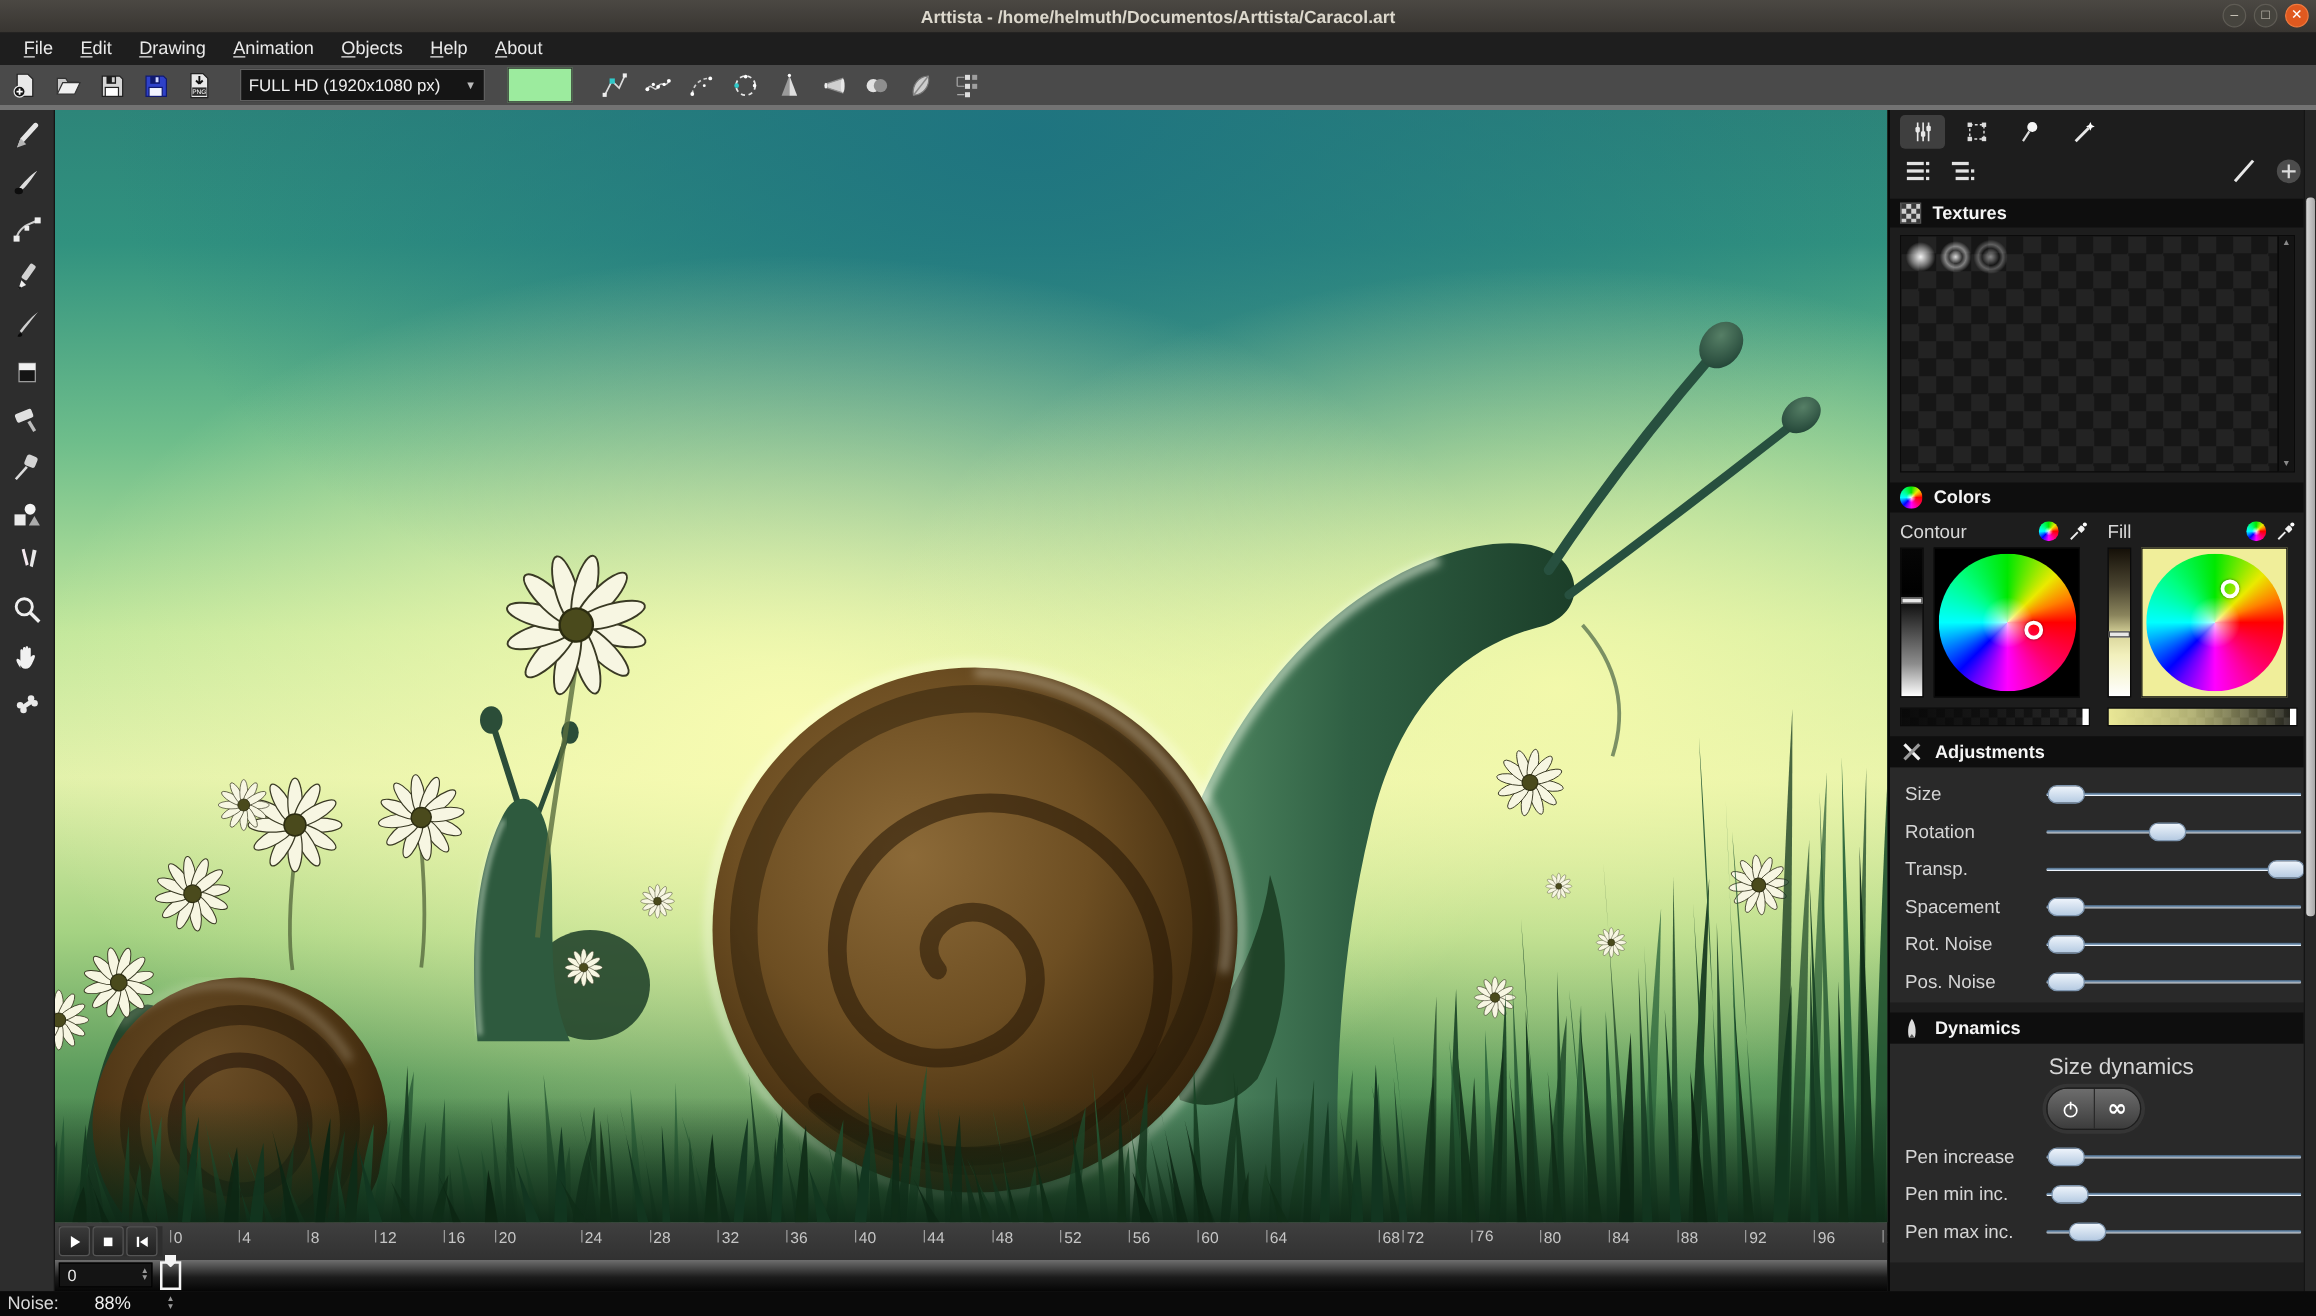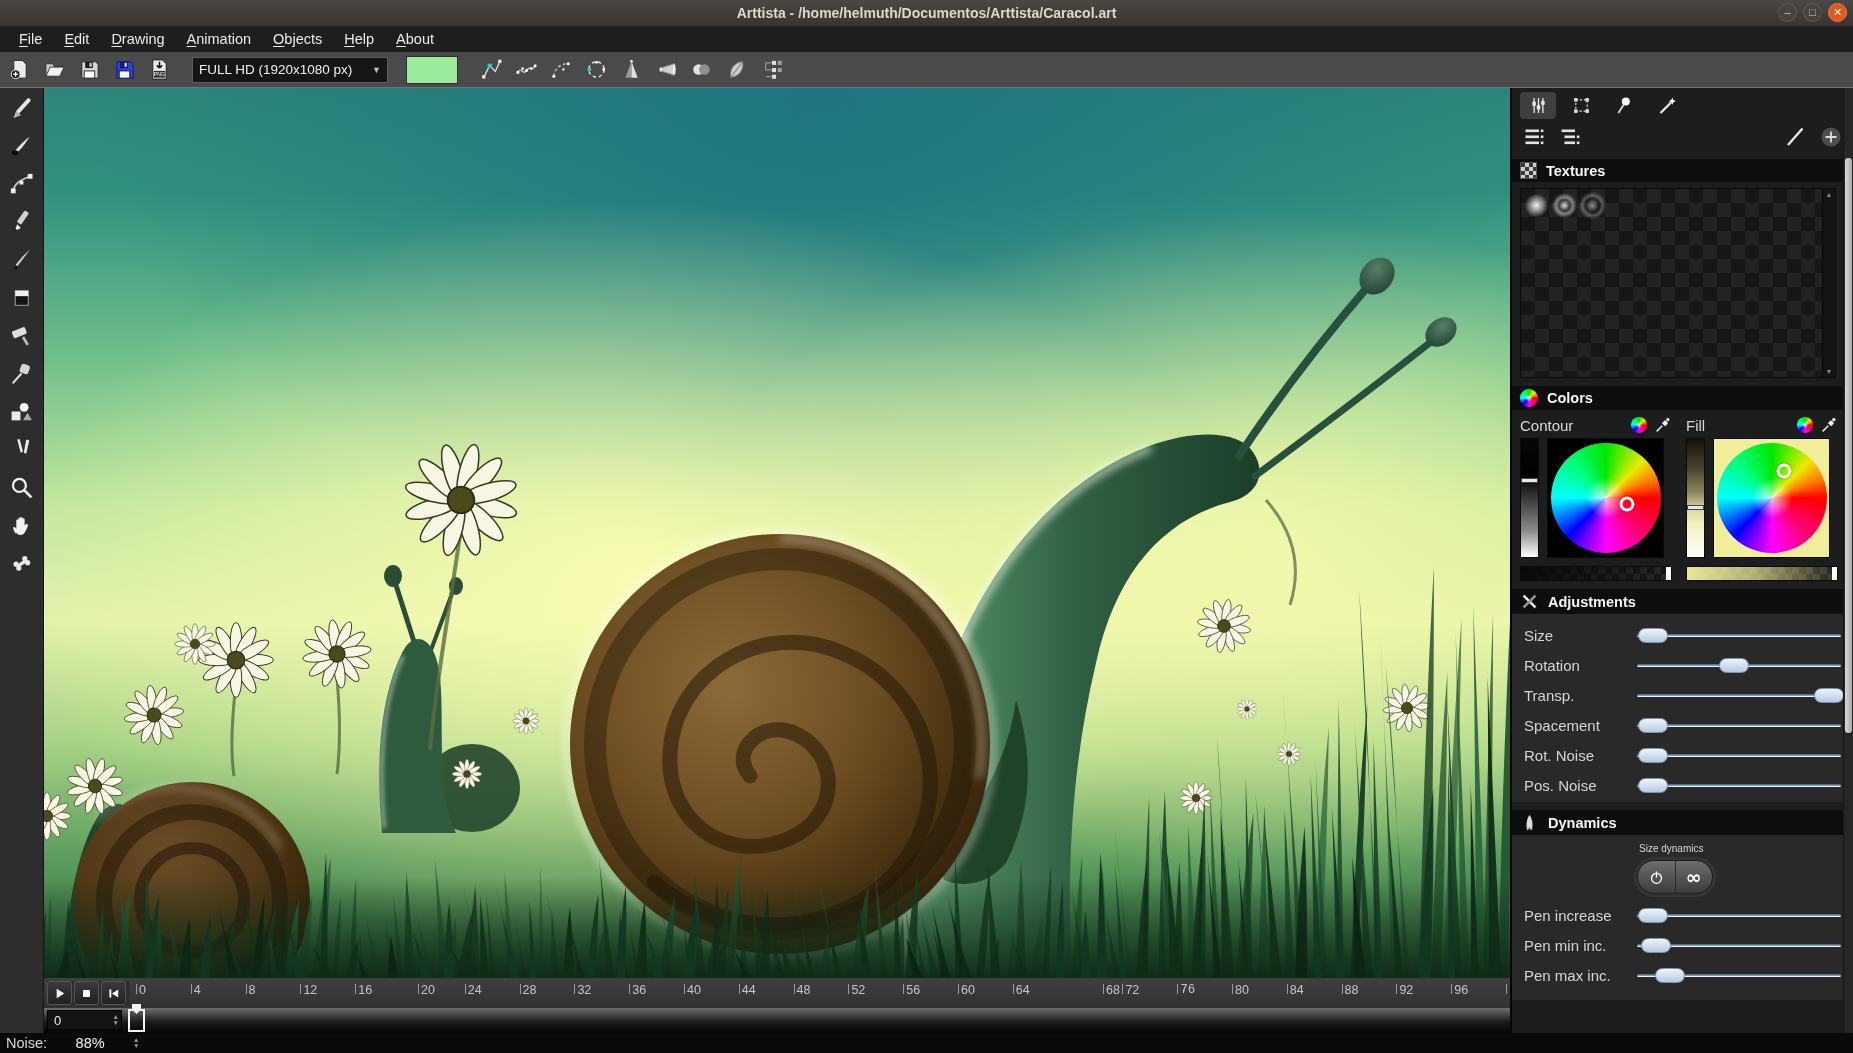--- a/index.html
+++ b/index.html
@@ -17,21 +17,21 @@
   .wbtn.close { background:#e0591f; border-color:#f07a3f; color:#fff; }
 
   
   .menubar { position:absolute; left:0; top:26px; width:100%; height:26px; background:#1e1e1e;
     display:flex; align-items:center; padding-left:8px; }
   .menu-item { color:#eaeaea; font-size:14.5px; padding:0 11px; line-height:26px; }
   .menu-item u { text-underline-offset:2px; }
 
   
   .toolbar { position:absolute; left:0; top:52px; width:100%; height:36px; background:#4a4a4a;
-    border-bottom:1px solid #737373; display:flex; align-items:center; gap:6px; padding-left:6px; }
+    border-bottom:4px solid #737373; display:flex; align-items:center; gap:6px; padding-left:6px; }
   .tb-group { display:flex; align-items:center; gap:9px; }
   .tbtn { width:26px; height:26px; display:flex; align-items:center; justify-content:center; }
   .tbtn svg { width:23px; height:23px; }
   .dropdown { width:196px; height:26px; background:#151515; border:1px solid #5e5e5e; color:#f0f0f0;
     font-size:13.5px; display:flex; align-items:center; padding:0 6px; margin-left:14px; }
   .dropdown .dd-label { flex:1; white-space:nowrap; overflow:hidden; }
   .dropdown .caret { color:#bbb; font-size:9px; }
   .swatch { width:52px; height:28px; margin:0 14px 0 12px; border:1px solid #2f2f2f; }
 
   
@@ -134,21 +134,21 @@
   .sliders { padding:6px 0 2px 0; background:#292929; }
   .slider-row { display:flex; align-items:center; height:30px; padding:0 10px 0 12px; }
   .slider-row .lbl { width:113px; color:#d5d5d5; font-size:15px; }
   .slider-row .trackwrap { position:relative; flex:1; height:17px; }
   .slider-row .track { position:absolute; left:0; right:2px; top:7px; height:3px;
     background:linear-gradient(#3e5a76,#8fadc9); border-bottom:1px solid #eef5fd; border-radius:2px; }
   .slider-row .handle { position:absolute; top:1px; width:30px; height:15px; border-radius:8px;
     background:linear-gradient(#eef4fb,#b6cbe2); border:1px solid #7e95ae; }
 
   .dyn-wrap { background:#292929; padding:4px 0 8px 0; }
-  .dyn-label { color:#d5d5d5; font-size:10px; padding:4px 0 6px 127px; }
+  .dyn-label { color:#d5d5d5; font-size:18px; padding:4px 0 6px 127px; }
   .pill { margin-left:125px; width:76px; height:34px; border-radius:17px;
     background:linear-gradient(#6d6d6d,#3c3c3c); border:1px solid #1d1d1d; display:flex; overflow:hidden;
     box-shadow:0 0 0 3px rgba(90,90,90,.25); }
   .pill-btn { flex:1; display:flex; align-items:center; justify-content:center; color:#fff; }
   .pill-btn:first-child { border-right:1px solid #2a2a2a; }
   .pill-btn svg { width:17px; height:17px; }
   .pill-btn .inf { font-size:19px; font-weight:bold; line-height:17px; font-family:"DejaVu Sans",sans-serif; }
 
   .panel-scrollbar { position:absolute; right:0; top:0; width:10px; height:100%; background:#262626;
     border-left:1px solid #141414; }
@@ -720,21 +720,21 @@
       </div>
 
       <div class="timeline">
         <div class="tl-top">
           <div class="ruler" id="ruler">
               <div class="tick" style="left: 92px;"><span class="tline"></span>0</div>
               <div class="tick" style="left: 146.8px;"><span class="tline"></span>4</div>
               <div class="tick" style="left: 201.6px;"><span class="tline"></span>8</div>
               <div class="tick" style="left: 256.4px;"><span class="tline"></span>12</div>
               <div class="tick" style="left: 311.2px;"><span class="tline"></span>16</div>
-              <div class="tick" style="left: 374px;"><span class="tline"></span>20</div>
+              <div class="tick" style="left: 352px;"><span class="tline"></span>20</div>
               <div class="tick" style="left: 420.8px;"><span class="tline"></span>24</div>
               <div class="tick" style="left: 475.6px;"><span class="tline"></span>28</div>
               <div class="tick" style="left: 530.4px;"><span class="tline"></span>32</div>
               <div class="tick" style="left: 585.2px;"><span class="tline"></span>36</div>
               <div class="tick" style="left: 640px;"><span class="tline"></span>40</div>
               <div class="tick" style="left: 694.8px;"><span class="tline"></span>44</div>
               <div class="tick" style="left: 749.6px;"><span class="tline"></span>48</div>
               <div class="tick" style="left: 804.4px;"><span class="tline"></span>52</div>
               <div class="tick" style="left: 859.2px;"><span class="tline"></span>56</div>
               <div class="tick" style="left: 914px;"><span class="tline"></span>60</div>

